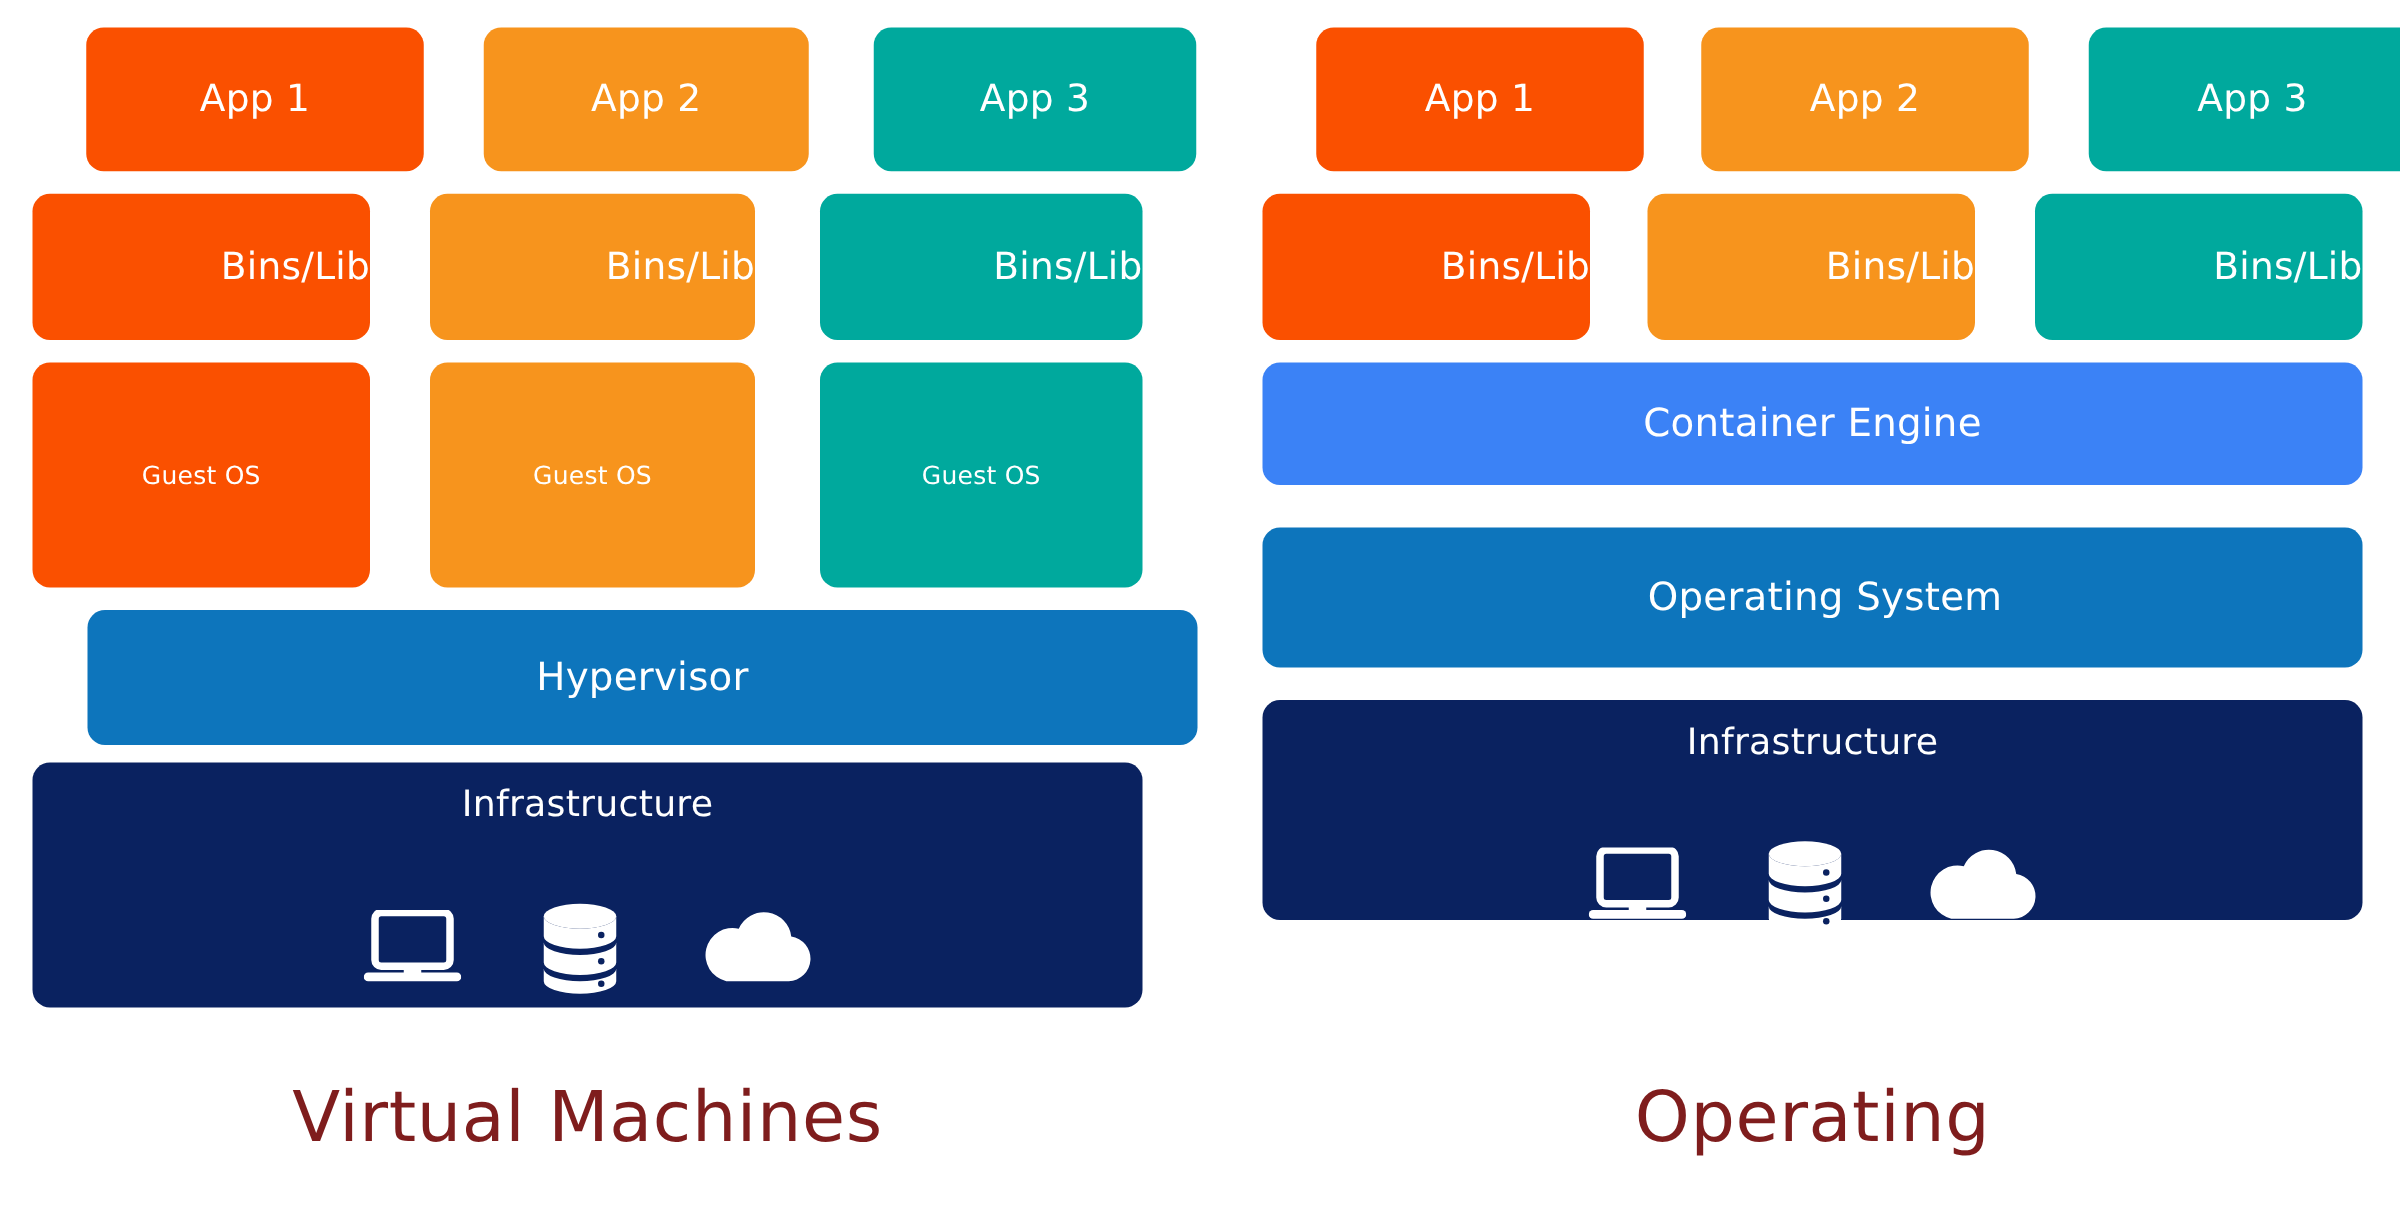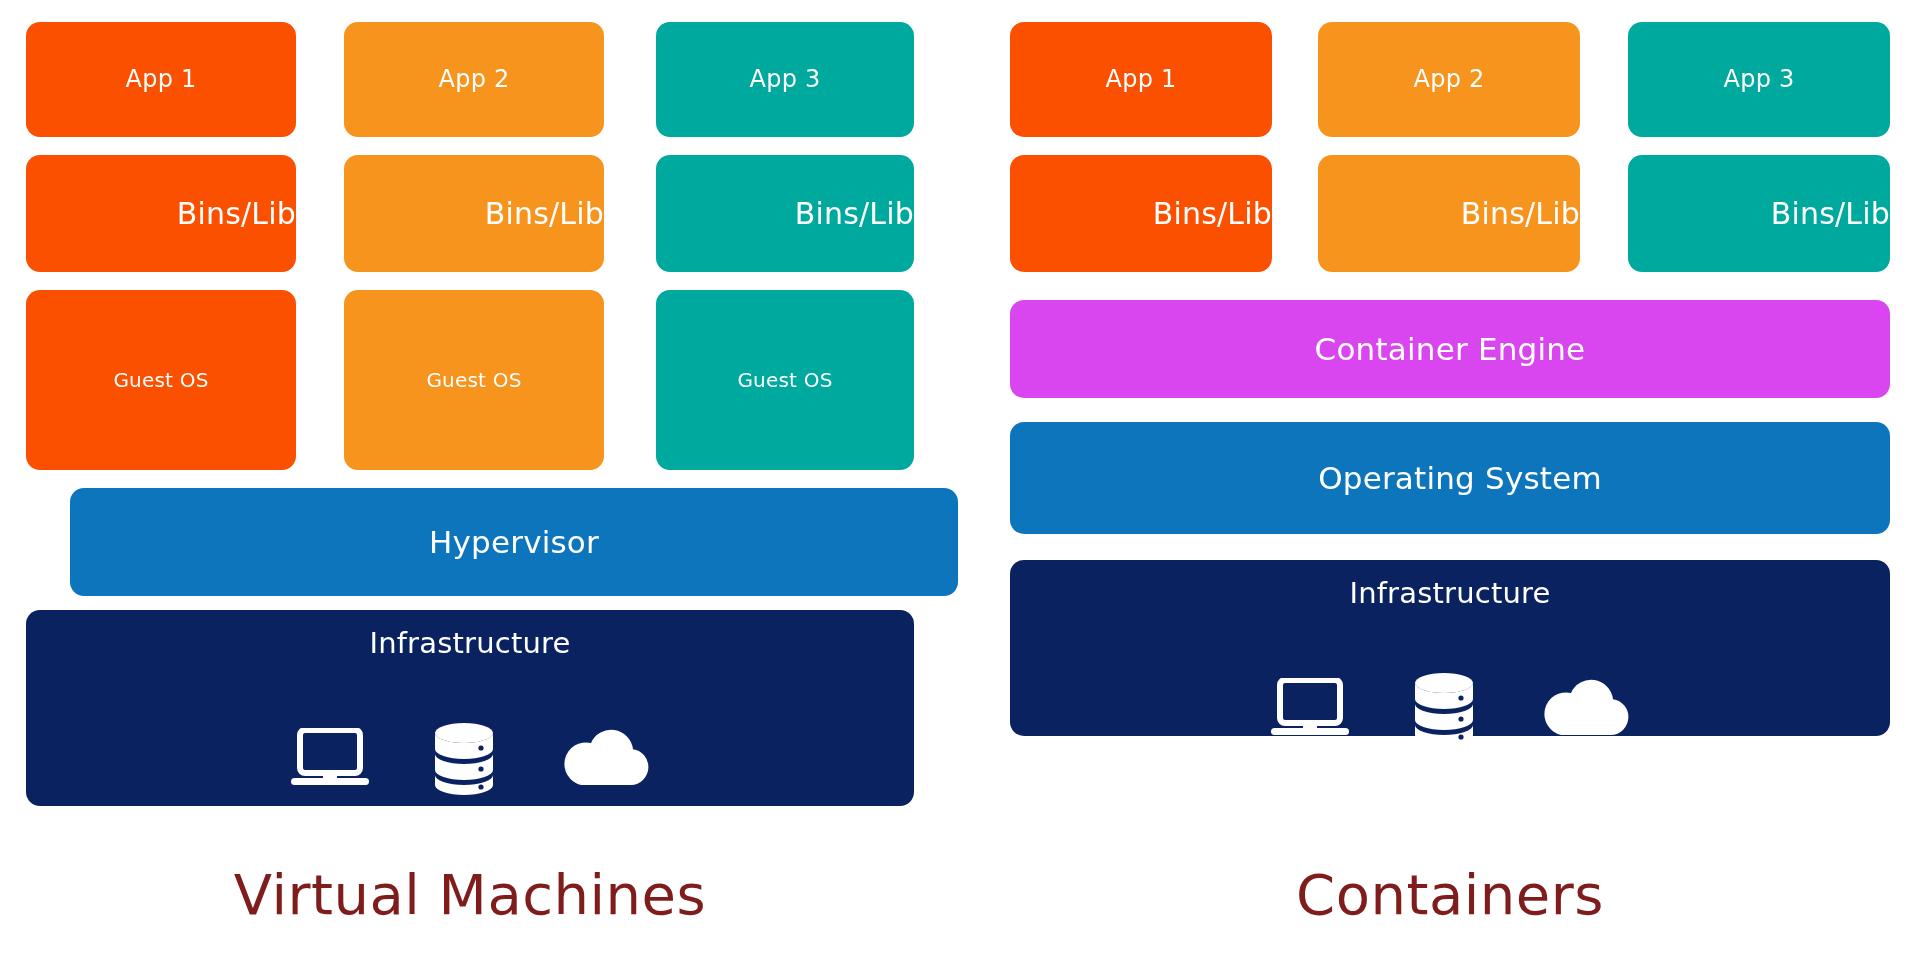--- a/index.html
+++ b/index.html
@@ -36,21 +36,21 @@
     -webkit-font-smoothing: antialiased;
   }
 
   .box-label {
     display: block;
     color: #ffffff;
     white-space: nowrap;
   }
 
   
-  .t-app      { font-size: 24px; }
+  .t-app      { font-size: 30px; margin-left: 43px; }
   .t-bins     { font-size: 30px; justify-content: flex-end; }
   .t-guest    { font-size: 20px; align-items: center; }
   .t-wide     { font-size: 31px; }
   .t-infra    { font-size: 29px; }
 
   
   .infra {
     flex-direction: column;
     justify-content: flex-start;
     padding-top: 18px;
@@ -164,21 +164,21 @@
   <div class="box t-bins" style="left:1010px; top:155px; width:262px; height:117px; background:#FA5000;">
     <span class="box-label">Bins/Lib</span>
   </div>
   <div class="box t-bins" style="left:1318px; top:155px; width:262px; height:117px; background:#F7941D;">
     <span class="box-label">Bins/Lib</span>
   </div>
   <div class="box t-bins" style="left:1628px; top:155px; width:262px; height:117px; background:#00A99D;">
     <span class="box-label">Bins/Lib</span>
   </div>
 
-  <div class="box t-wide" style="left:1010px; top:300px; width:880px; height:98px; background:#d946ef;">
+  <div class="box t-wide" style="left:1010px; top:290px; width:880px; height:98px; background:#3b82f6;">
     <span class="box-label">Container Engine</span>
   </div>
 
   <div class="box t-wide" style="left:1010px; top:422px; width:880px; height:112px; background:#0D75BC;padding-left:20px;">
     <span class="box-label">Operating System</span>
   </div>
 
   <div class="box infra t-infra" style="left:1010px; top:560px; width:880px; height:176px; background:#0A2260;">
     <span class="box-label">Infrastructure</span>
     <div class="icon-row">
@@ -202,16 +202,16 @@
       </span>
       <span>
         <svg width="90" height="60" viewBox="0 0 90 60" aria-hidden="true">
           <path d="M22 56 h50 a18 18 0 0 0 2 -35.8 A22 22 0 0 0 32 14 A17 17 0 0 0 22 56 z" fill="#ffffff"></path>
         </svg>
       </span>
     </div>
   </div>
 
   <div class="caption" style="left:1010px; top:862px; width:880px;">
-    <span>Containers</span>
+    <span>Operating</span>
   </div>
 
 </div>
 
 </body></html>

